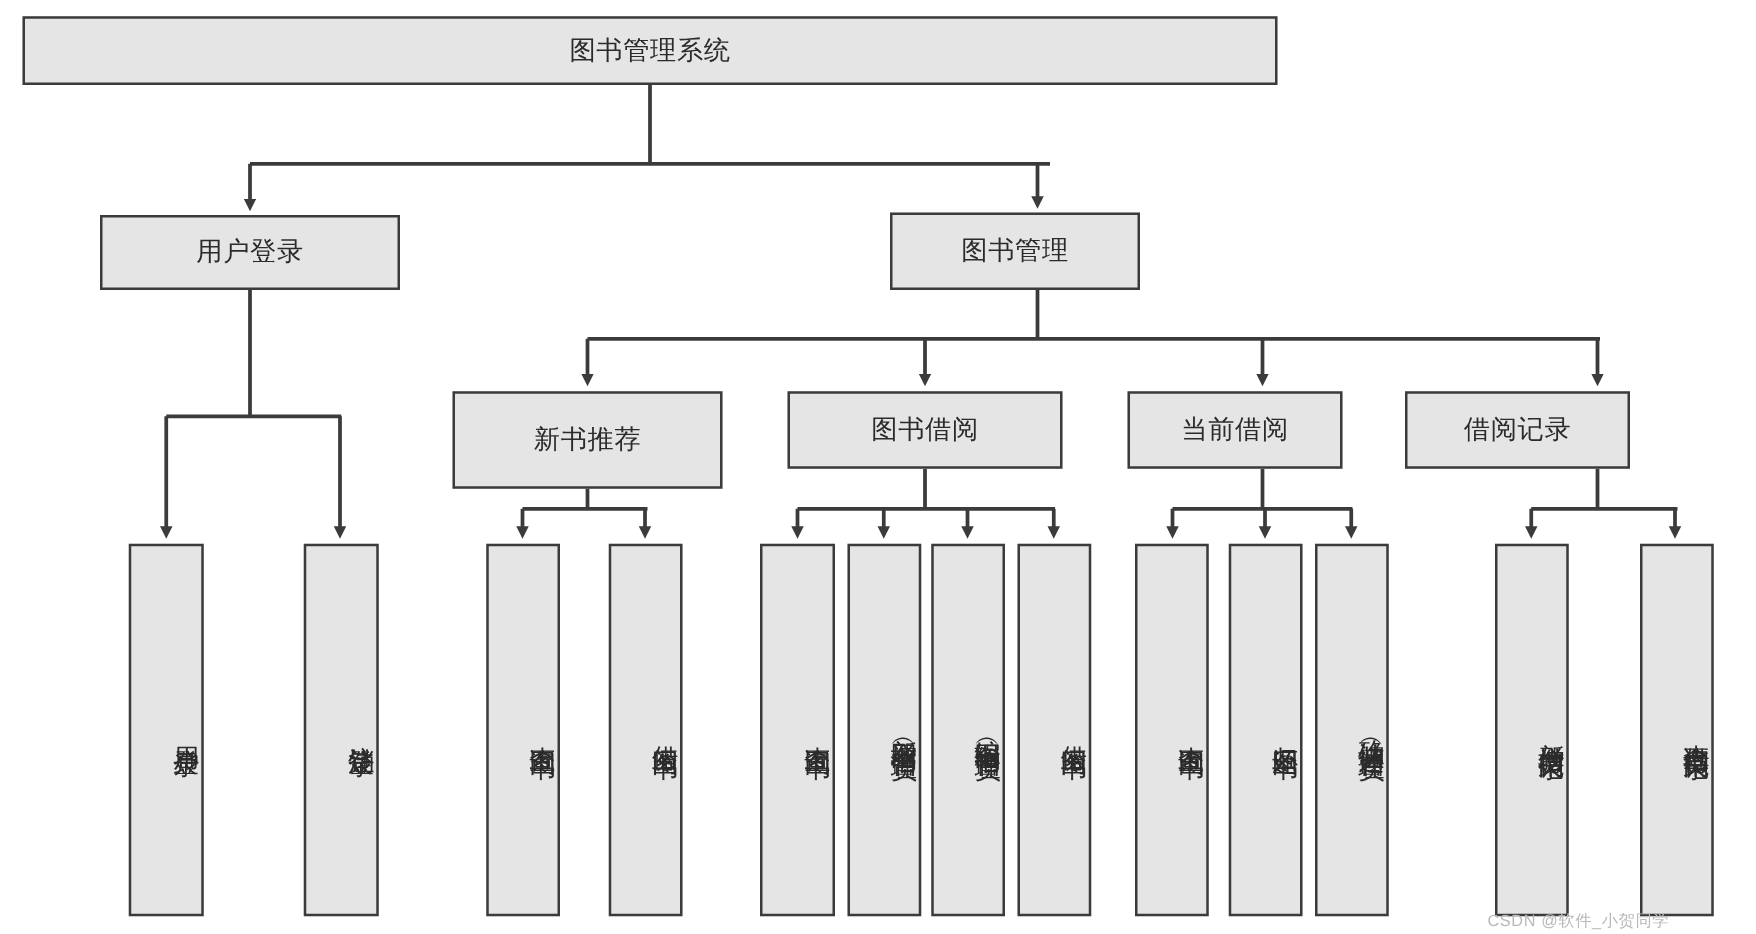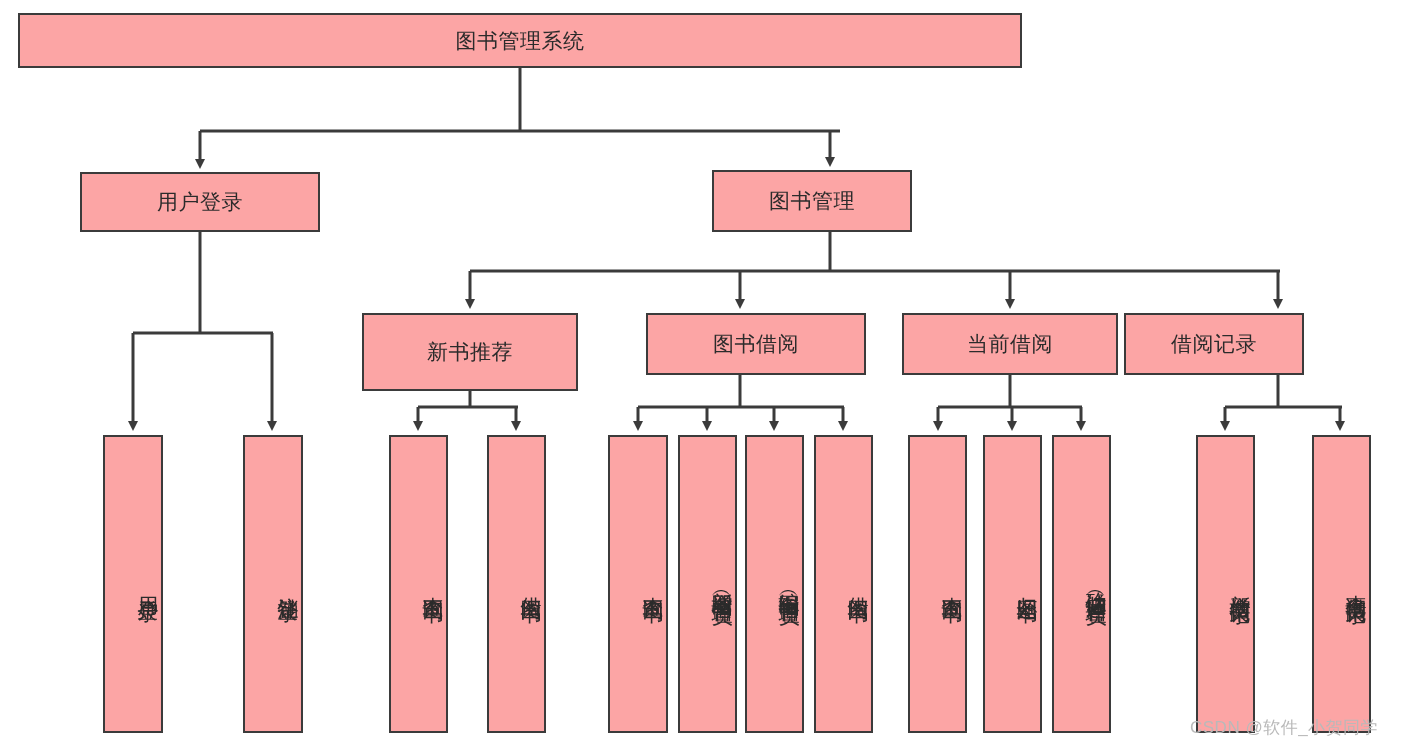--- a/index.html
+++ b/index.html
@@ -21,21 +21,21 @@
     position: absolute;
     top: 0;
     left: 0;
     width: 1405px;
     height: 747px;
   }
   .node {
     position: absolute;
     box-sizing: border-box;
     border: 2.5px solid #3b3b3b;
-    background: #fca5a5;
+    background: #e5e5e5;
     display: flex;
     align-items: center;
     justify-content: center;
     color: #2b2b2b;
     font-size: 21px;
     line-height: 1.22;
     letter-spacing: 0.5px;
     font-family: "Liberation Sans", "DejaVu Sans", sans-serif;
   }
   .node.vertical {
@@ -46,24 +46,25 @@
     justify-content: center;
     font-size: 21px;
     letter-spacing: 2px;
   }
   .node.vertical.toppad {
     align-items: flex-start;
   }
   .watermark {
     position: absolute;
     color: #b9b9b9;
-    font-size: 17px;
+    font-size: 13px;
     letter-spacing: 0.5px;
     white-space: nowrap;
     font-family: "Liberation Sans", "DejaVu Sans", sans-serif;
+    margin-top: 12px;
   }
 </style>
 </head>
 <body>
 
 <div id="canvas">
 
   <svg class="diagram" viewBox="0 0 1405 747" xmlns="http://www.w3.org/2000/svg">
     <defs>
       <marker id="arw" markerWidth="12" markerHeight="12" refX="1" refY="5" orient="auto" markerUnits="userSpaceOnUse">
@@ -113,22 +114,22 @@
       <path d="M1340,407 L1340,422" marker-end="url(#arw)"></path>
     </g>
   </svg>
 
   <div class="node" style="left:18px; top:13px; width:1004px; height:55px;">图书管理系统</div>
 
   <div class="node" style="left:80px; top:172px; width:240px; height:60px;">用户登录</div>
   <div class="node" style="left:712px; top:170px; width:200px; height:62px;">图书管理</div>
 
   <div class="node" style="left:362px; top:313px; width:216px; height:78px;">新书推荐</div>
-  <div class="node" style="left:630px; top:313px; width:220px; height:62px;margin-left:16px;">图书借阅</div>
-  <div class="node" style="left:902px; top:313px; width:216px; height:62px;">当前借阅</div>
+  <div class="node" style="left:630px; top:313px; width:220px; height:62px;">图书借阅</div>
+  <div class="node" style="left:902px; top:313px; width:172px; height:62px;">当前借阅</div>
   <div class="node" style="left:1124px; top:313px; width:180px; height:62px;">借阅记录</div>
 
   <div class="node vertical" style="left:103px; top:435px; width:60px; height:298px;">用户登录</div>
   <div class="node vertical" style="left:243px; top:435px; width:60px; height:298px;">注销登录</div>
 
   <div class="node vertical" style="left:389px; top:435px; width:59px; height:298px;">查询图书</div>
   <div class="node vertical" style="left:487px; top:435px; width:59px; height:298px;">借阅图书</div>
 
   <div class="node vertical" style="left:608px; top:435px; width:60px; height:298px;">查询图书</div>
   <div class="node vertical toppad" style="left:678px; top:435px; width:59px; height:298px;">新增图书（管理员）</div>

